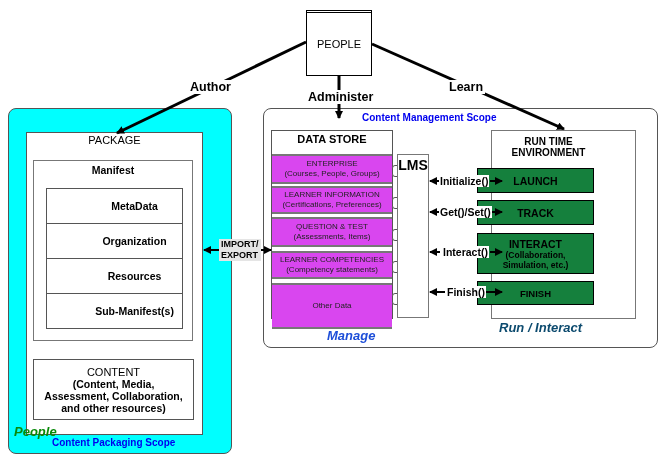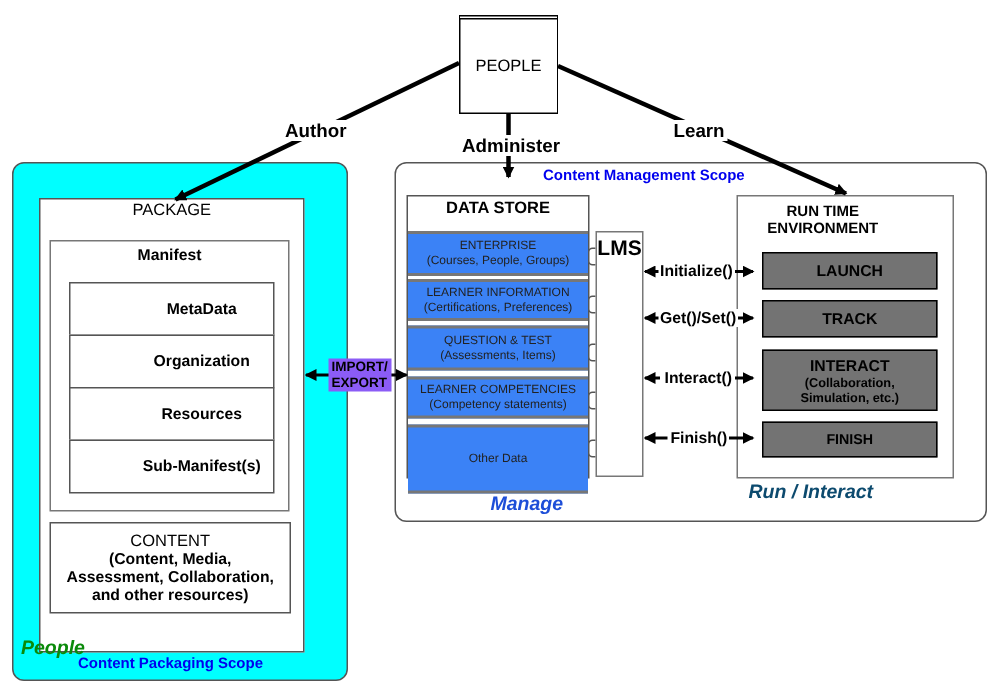--- a/index.html
+++ b/index.html
@@ -12,46 +12,46 @@
 
     #people { left: 306px; top: 10px; width: 66px; height: 66px; border-top: 3px double #000; font-size: 11px; }
     .edge-label { position: absolute; font-weight: bold; font-size: 12.5px; background: #fff; padding: 0 2px; }
 
     #build-scope { left: 8px; top: 108px; width: 224px; height: 346px; background: #00ffff; border: 1px solid #555; border-radius: 8px; box-sizing: border-box; }
     #package { left: 26px; top: 132px; width: 177px; height: 303px; border-color: #555; }
     #package-title { left: 26px; top: 134px; width: 177px; font-size: 11px; text-align: center; }
     #manifest { left: 33px; top: 160px; width: 160px; height: 181px; border-color: #777; }
     #manifest-title { left: 33px; top: 164px; width: 160px; font-size: 10.5px; font-weight: bold; text-align: center; }
     .mf-item { position: absolute; left: 46px; width: 137px; height: 36px; box-sizing: border-box; border: 1px solid #555; background: #fff; font-size: 10.5px; font-weight: bold; display: flex; align-items: center; justify-content: center; padding-left: 40px; }
-    #content-box { left: 33px; top: 348px; width: 161px; height: 61px; border-color: #555; font-size: 10.5px; font-weight: bold; line-height: 12px; }
+    #content-box { left: 33px; top: 359px; width: 161px; height: 61px; border-color: #555; font-size: 10.5px; font-weight: bold; line-height: 12px; }
     #build-label { left: 14px; top: 424px; font-size: 13px; font-weight: bold; font-style: italic; color: #0a8a0a; }
     #build-scope-label { left: 52px; top: 437px; font-size: 10px; font-weight: bold; color: #0000ee; }
 
     #mgmt-scope { left: 263px; top: 108px; width: 395px; height: 240px; background: #fff; border: 1px solid #555; border-radius: 8px; box-sizing: border-box; }
     #mgmt-scope-label { left: 362px; top: 112px; font-size: 10px; font-weight: bold; color: #0000ee; }
 
     #data-store { left: 271px; top: 130px; width: 122px; height: 189px; border-color: #555; }
     #data-store-title { left: 271px; top: 133px; width: 122px; font-size: 11px; font-weight: bold; text-align: center; }
-    .ds-item { position: absolute; left: 272px; width: 120px; box-sizing: border-box; background: #3b82f6; border-top: 2px solid #777; border-bottom: 2px solid #777; font-size: 8px; line-height: 10px; color: #222; display: flex; align-items: center; justify-content: center; text-align: center; }
+    .ds-item { position: absolute; left: 272px; width: 120px; box-sizing: border-box; background: #d946ef; border-top: 2px solid #777; border-bottom: 2px solid #777; font-size: 8px; line-height: 10px; color: #222; display: flex; align-items: center; justify-content: center; text-align: center; }
     .connector { position: absolute; left: 392px; width: 6px; height: 10px; border: 1px solid #555; border-radius: 3px; background: #fff; }
 
     #lms { left: 397px; top: 154px; width: 32px; height: 164px; border-color: #777; }
     #lms-label { left: 397px; top: 157px; width: 32px; font-size: 14px; font-weight: bold; text-align: center; }
 
     .call-label { position: absolute; font-size: 10.5px; font-weight: bold; background: #fff; padding: 0 1px; }
 
     #rte { left: 491px; top: 130px; width: 145px; height: 189px; border-color: #777; }
     #rte-title { left: 491px; top: 136px; width: 115px; font-size: 10px; font-weight: bold; text-align: center; }
-    .rte-item { position: absolute; left: 508px; width: 117px; box-sizing: border-box; border: 1px solid #000; background: #737373; font-size: 10.5px; font-weight: bold; display: flex; align-items: center; justify-content: center; text-align: center; }
+    .rte-item { position: absolute; left: 477px; width: 117px; box-sizing: border-box; border: 1px solid #000; background: #15803d; font-size: 10.5px; font-weight: bold; display: flex; align-items: center; justify-content: center; text-align: center; }
     .rte-item .sub { font-size: 8.5px; display: block; line-height: 10px; }
 
     #manage-label { left: 327px; top: 328px; font-size: 13px; font-weight: bold; font-style: italic; color: #1d4ed8; }
     #run-label { left: 499px; top: 320px; font-size: 13px; font-weight: bold; font-style: italic; color: #0c4a6e; }
 
-    #import-label { left: 219px; top: 239px; font-size: 9px; font-weight: bold; line-height: 11px; background: #8b5cf6; padding: 0 2px; }
+    #import-label { left: 219px; top: 239px; font-size: 9px; font-weight: bold; line-height: 11px; background: #e5e5e5; padding: 0 2px; }
   </style>
 </head>
 <body>
 
 <div id="build-scope" class="abs"></div>
 <div id="package" class="box"></div>
 <div id="package-title" class="abs">PACKAGE</div>
 <div id="manifest" class="box"></div>
 <div id="manifest-title" class="abs">Manifest</div>
 <div class="mf-item" style="top:188px;">MetaData</div>

